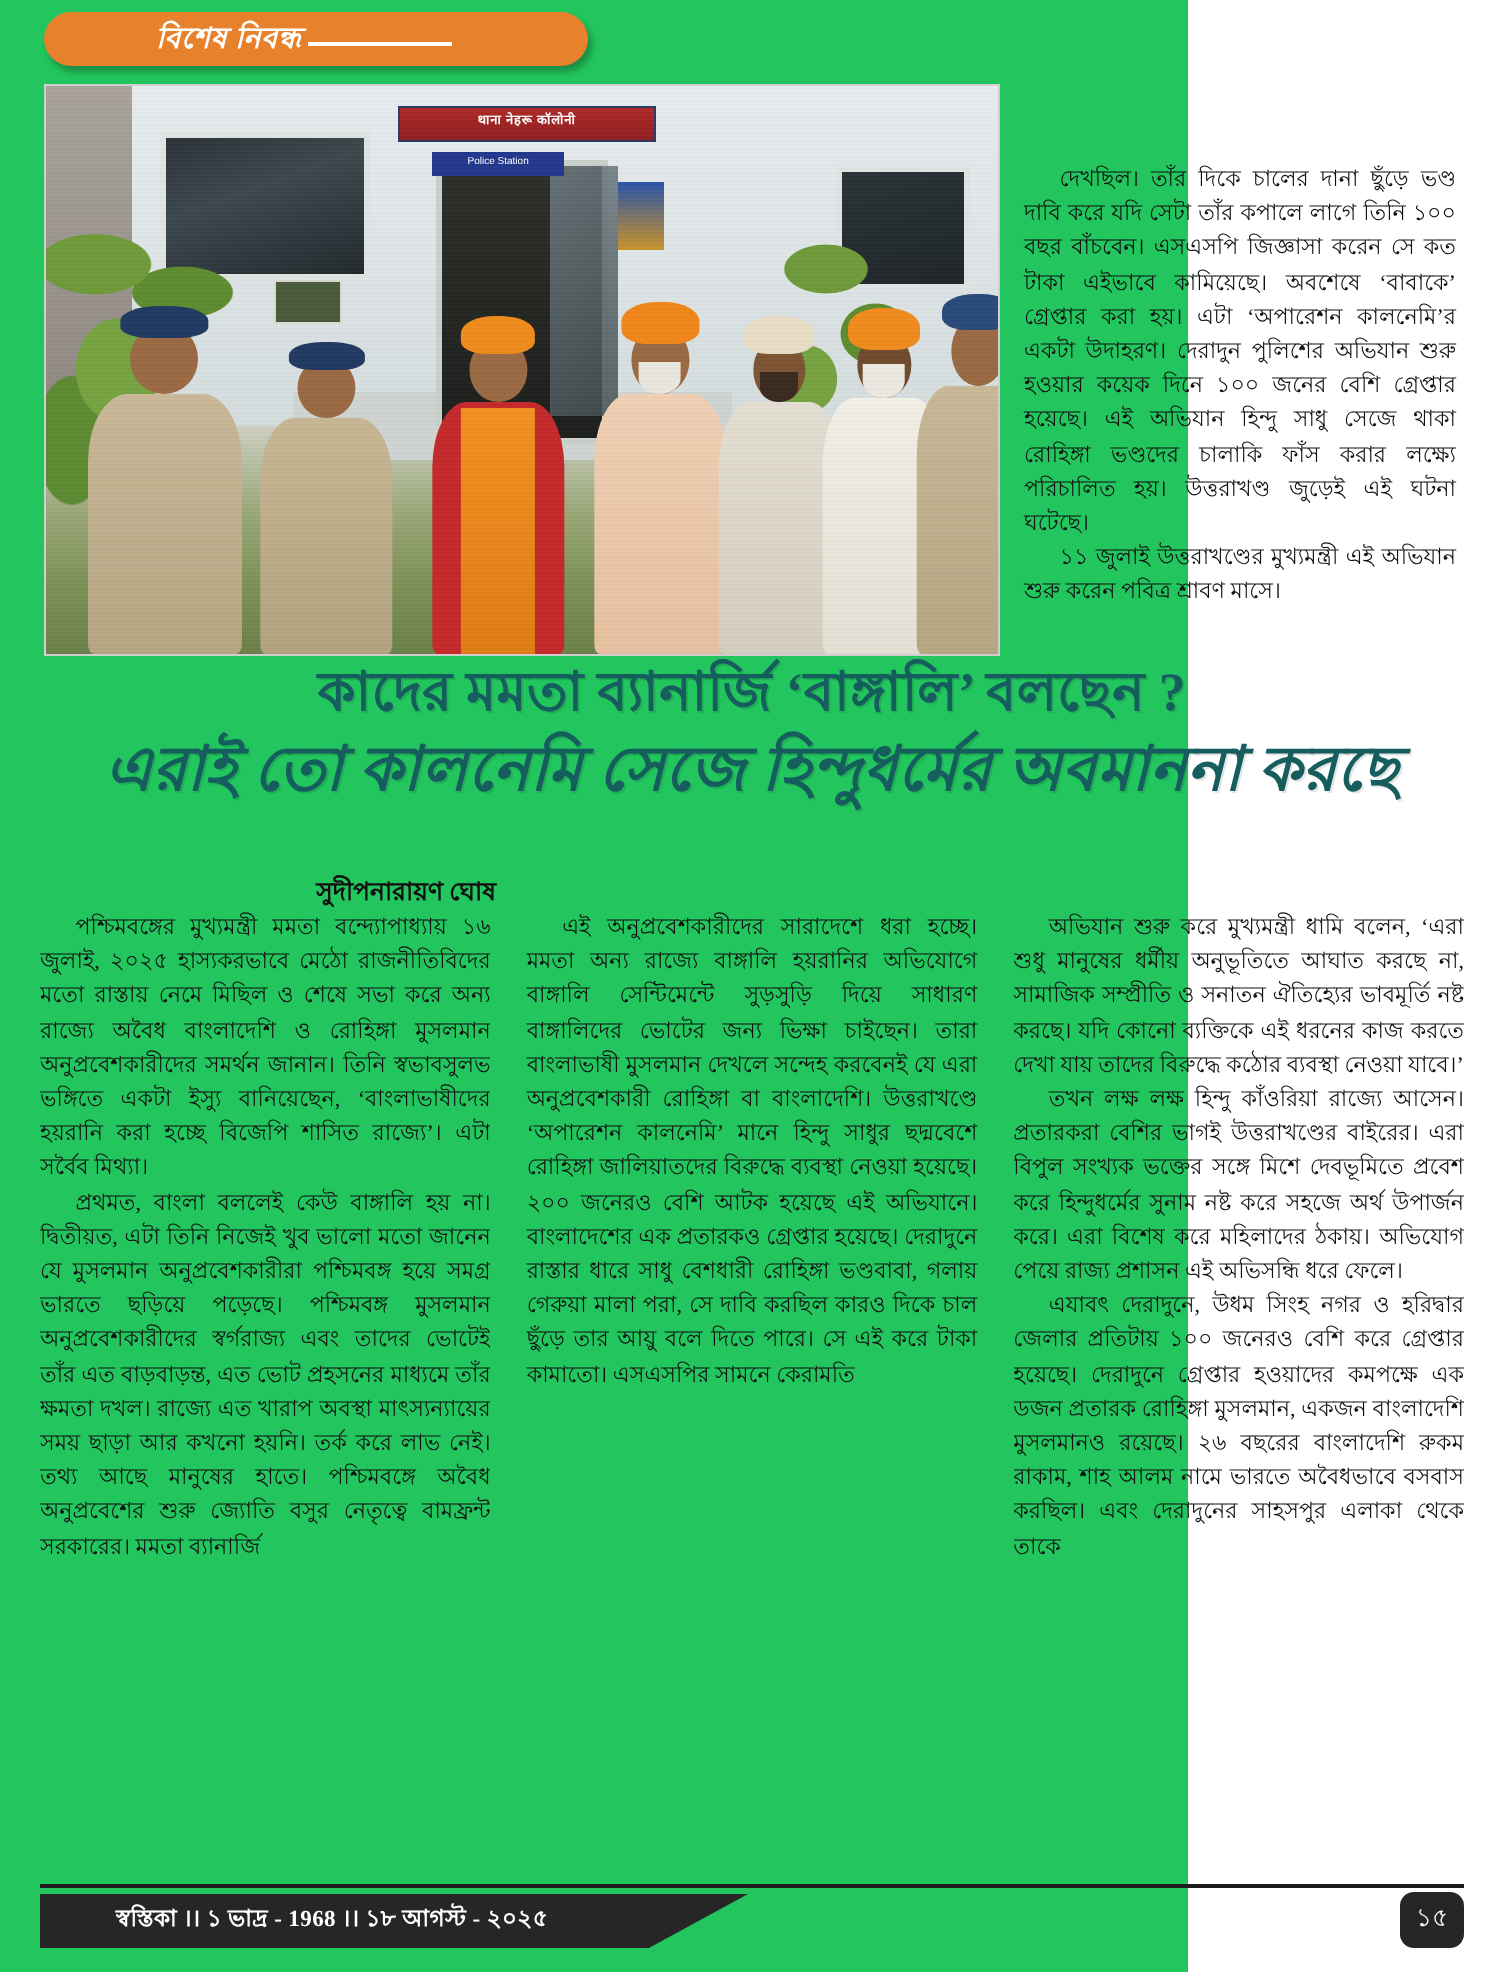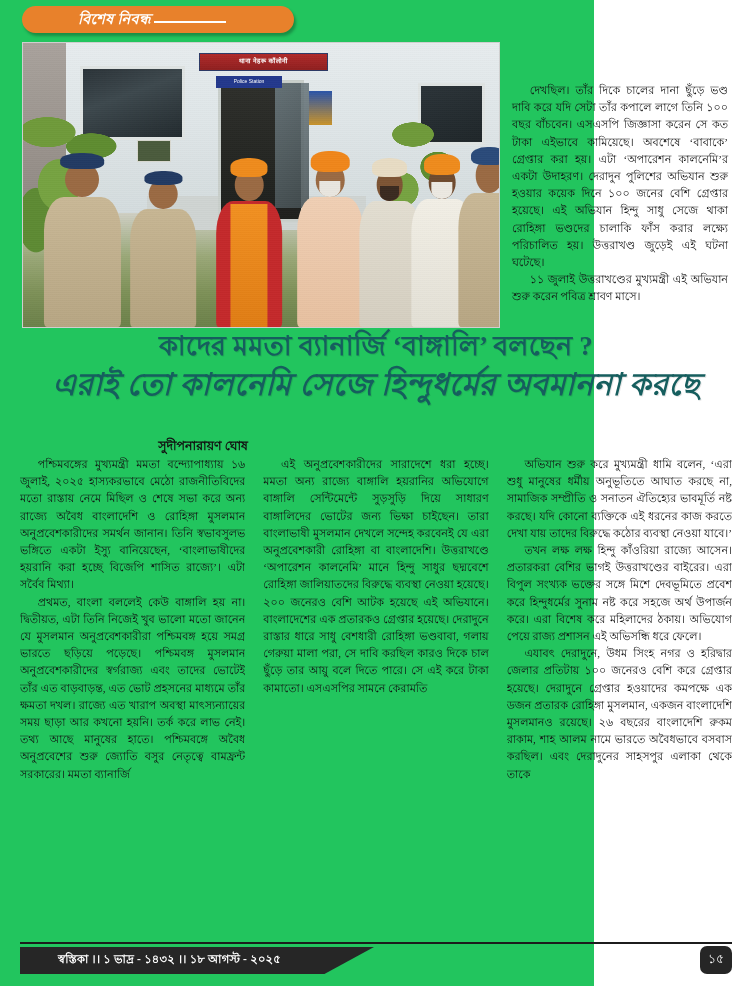--- a/index.html
+++ b/index.html
@@ -398,18 +398,18 @@
     <div class="bodycol">
       <p>অভিযান শুরু করে মুখ্যমন্ত্রী ধামি বলেন, ‘এরা শুধু মানুষের ধর্মীয় অনুভূতিতে আঘাত করছে না, সামাজিক সম্প্রীতি ও সনাতন ঐতিহ্যের ভাবমূর্তি নষ্ট করছে। যদি কোনো ব্যক্তিকে এই ধরনের কাজ করতে দেখা যায় তাদের বিরুদ্ধে কঠোর ব্যবস্থা নেওয়া যাবে।’</p>
       <p>তখন লক্ষ লক্ষ হিন্দু কাঁওরিয়া রাজ্যে আসেন। প্রতারকরা বেশির ভাগই উত্তরাখণ্ডের বাইরের। এরা বিপুল সংখ্যক ভক্তের সঙ্গে মিশে দেবভূমিতে প্রবেশ করে হিন্দুধর্মের সুনাম নষ্ট করে সহজে অর্থ উপার্জন করে। এরা বিশেষ করে মহিলাদের ঠকায়। অভিযোগ পেয়ে রাজ্য প্রশাসন এই অভিসন্ধি ধরে ফেলে।</p>
       <p>এযাবৎ দেরাদুনে, উধম সিংহ নগর ও হরিদ্বার জেলার প্রতিটায় ১০০ জনেরও বেশি করে গ্রেপ্তার হয়েছে। দেরাদুনে গ্রেপ্তার হওয়াদের কমপক্ষে এক ডজন প্রতারক রোহিঙ্গা মুসলমান, একজন বাংলাদেশি মুসলমানও রয়েছে। ২৬ বছরের বাংলাদেশি রুকম রাকাম, শাহ আলম নামে ভারতে অবৈধভাবে বসবাস করছিল। এবং দেরাদুনের সাহসপুর এলাকা থেকে তাকে</p>
     </div>
   </div>
 
   <div class="footer">
     <div class="footer-rule"></div>
     <div class="footer-bar">
-      <span class="footer-text">স্বস্তিকা ।। ১ ভাদ্র - ১৪৩২ ।। ১৮ আগস্ট - ২০২৫</span>
+      <span class="footer-text">স্বস্তিকা ।। ১ ভাদ্র - 1968 ।। ১৮ আগস্ট - ২০২৫</span>
     </div>
     <div class="page-badge">১৫</div>
   </div>
 
 </div>
 
 </body></html>

